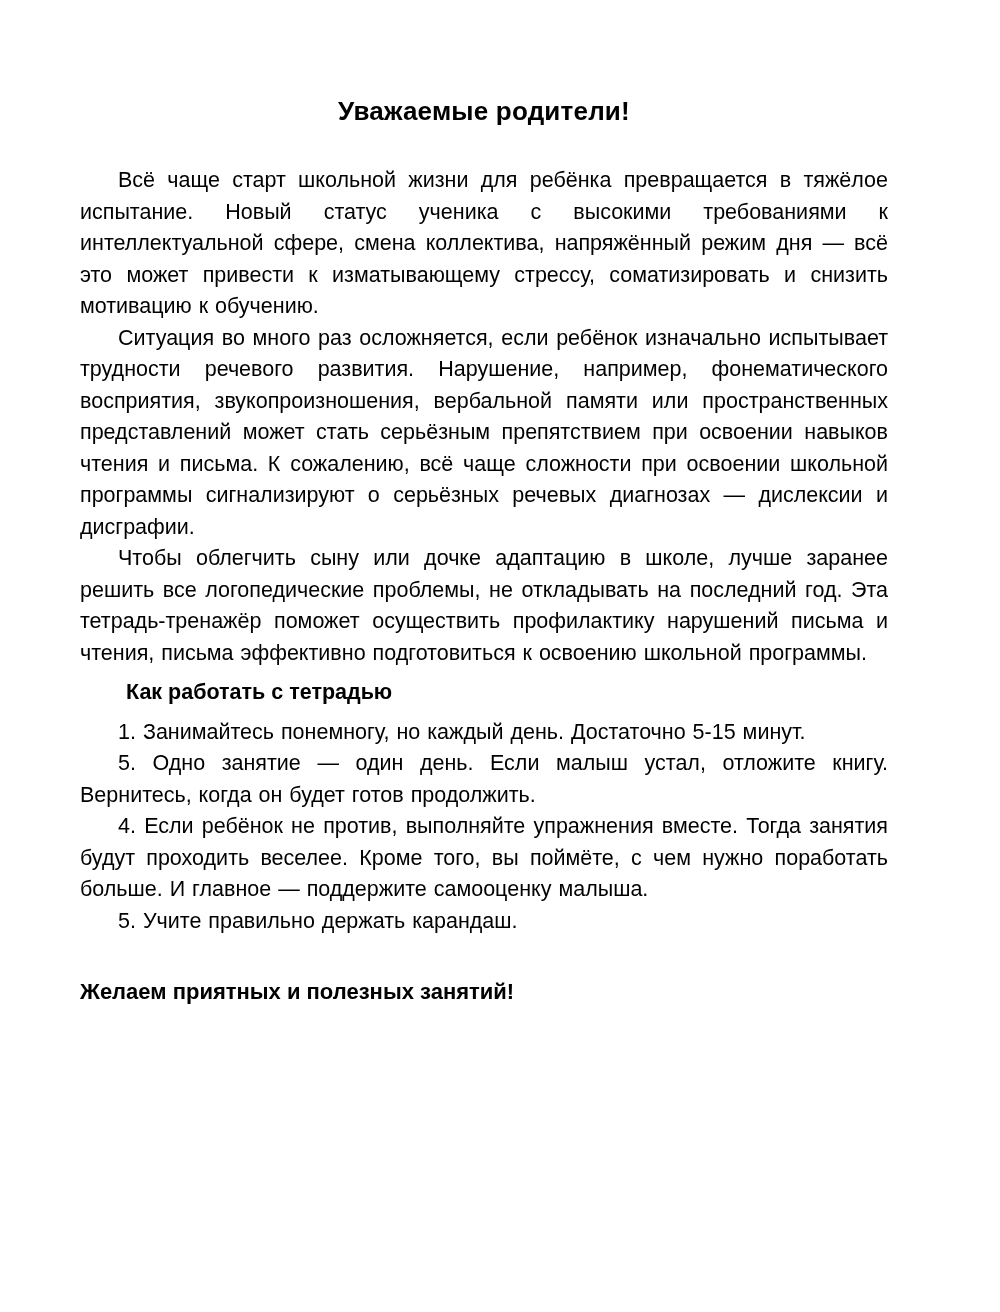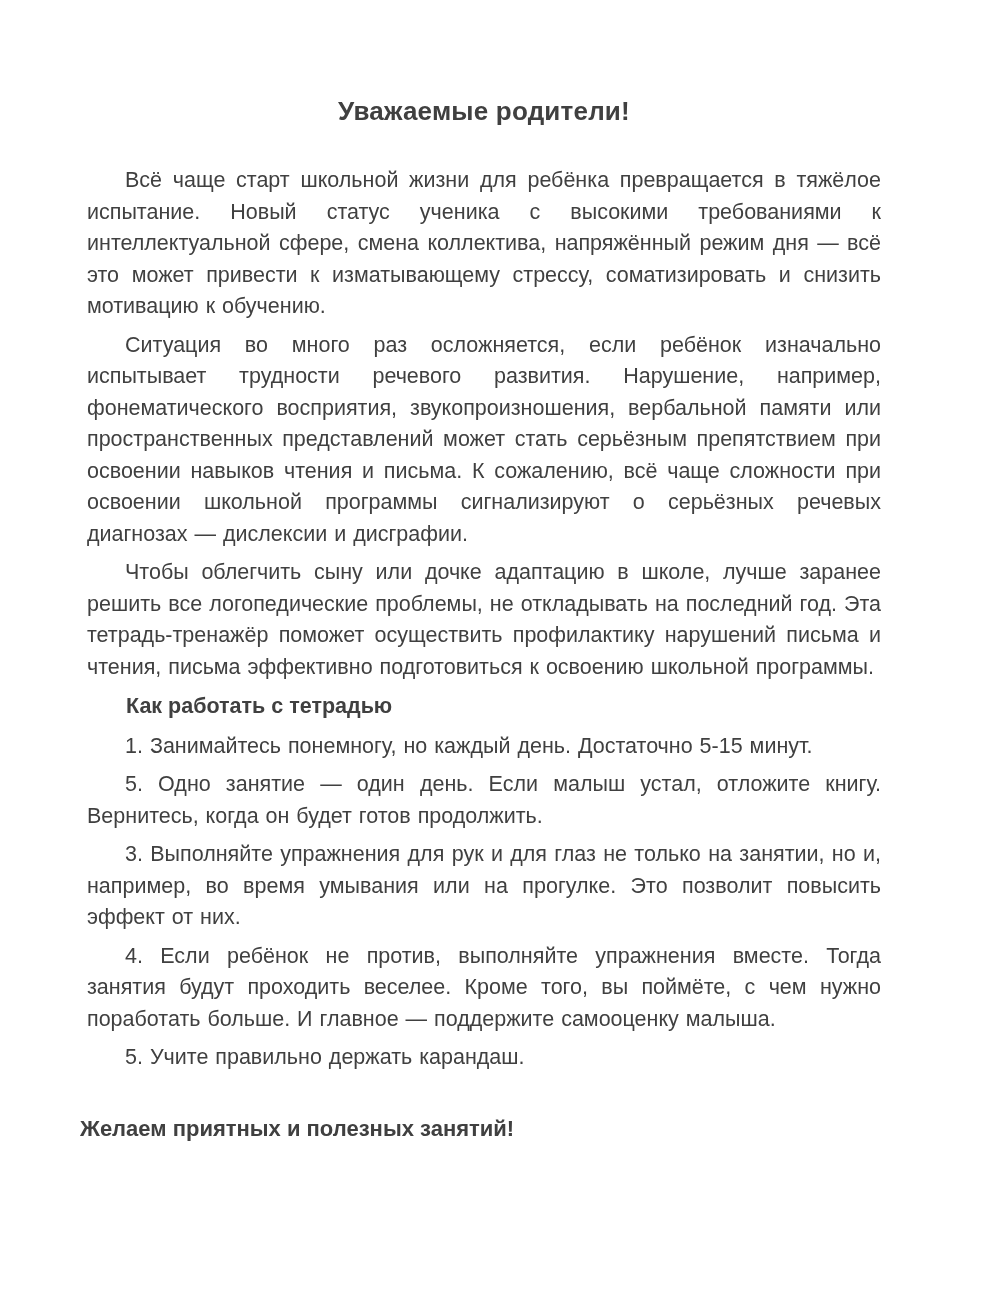--- a/index.html
+++ b/index.html
@@ -6,40 +6,40 @@
     margin: 0;
     padding: 0;
     background: #ffffff;
   }
   .page {
     position: relative;
     width: 1000px;
     height: 1312px;
     margin: 0 auto;
     background: #ffffff;
-    color: #404040;
+    color: #000000;
     font-family: "Liberation Sans", "DejaVu Sans", sans-serif;
     box-sizing: border-box;
     padding: 96px 112px 60px 80px;
     overflow: hidden;
   }
   .doc-title {
     text-align: center;
     font-weight: bold;
     font-size: 26px;
     letter-spacing: 0.2px;
     margin: 0 0 38px 0;
   }
   .para {
     font-size: 21.5px;
     line-height: 31.5px;
     text-align: justify;
     text-align-last: left;
     text-indent: 38px;
-    margin: 7px;
+    margin: 0;
     word-spacing: 1px;
   }
   .subheading {
     font-size: 21.5px;
     line-height: 31.5px;
     font-weight: bold;
     text-indent: 38px;
     margin: 8px;
   }
   .closing {
@@ -61,21 +61,20 @@
 
   <p class="para">Чтобы облегчить сыну или дочке адаптацию в школе, лучше заранее решить все логопедические проблемы, не откладывать на последний год. Эта тетрадь-тренажёр поможет осуществить профилактику нарушений письма и чтения, письма эффективно подготовиться к освоению школьной программы.</p>
 
   <p class="subheading">Как работать с тетрадью</p>
 
 
   <p class="para">1. Занимайтесь понемногу, но каждый день. Достаточно 5-15 минут.</p>
 
   <p class="para">5. Одно занятие — один день. Если малыш устал, отложите книгу. Вернитесь, когда он будет готов продолжить.</p>
 
-  <p class="para">3. Выполняйте упражнения для рук и для глаз не только на занятии, но и, например, во время умывания или на прогулке. Это позволит повысить эффект от них.</p>
 
   <p class="para">4. Если ребёнок не против, выполняйте упражнения вместе. Тогда занятия будут проходить веселее. Кроме того, вы поймёте, с чем нужно поработать больше. И главное — поддержите самооценку малыша.</p>
 
   <p class="para">5. Учите правильно держать карандаш.</p>
 
   <p class="closing">Желаем приятных и полезных занятий!</p>
 
 </div>
 
 </body></html>

